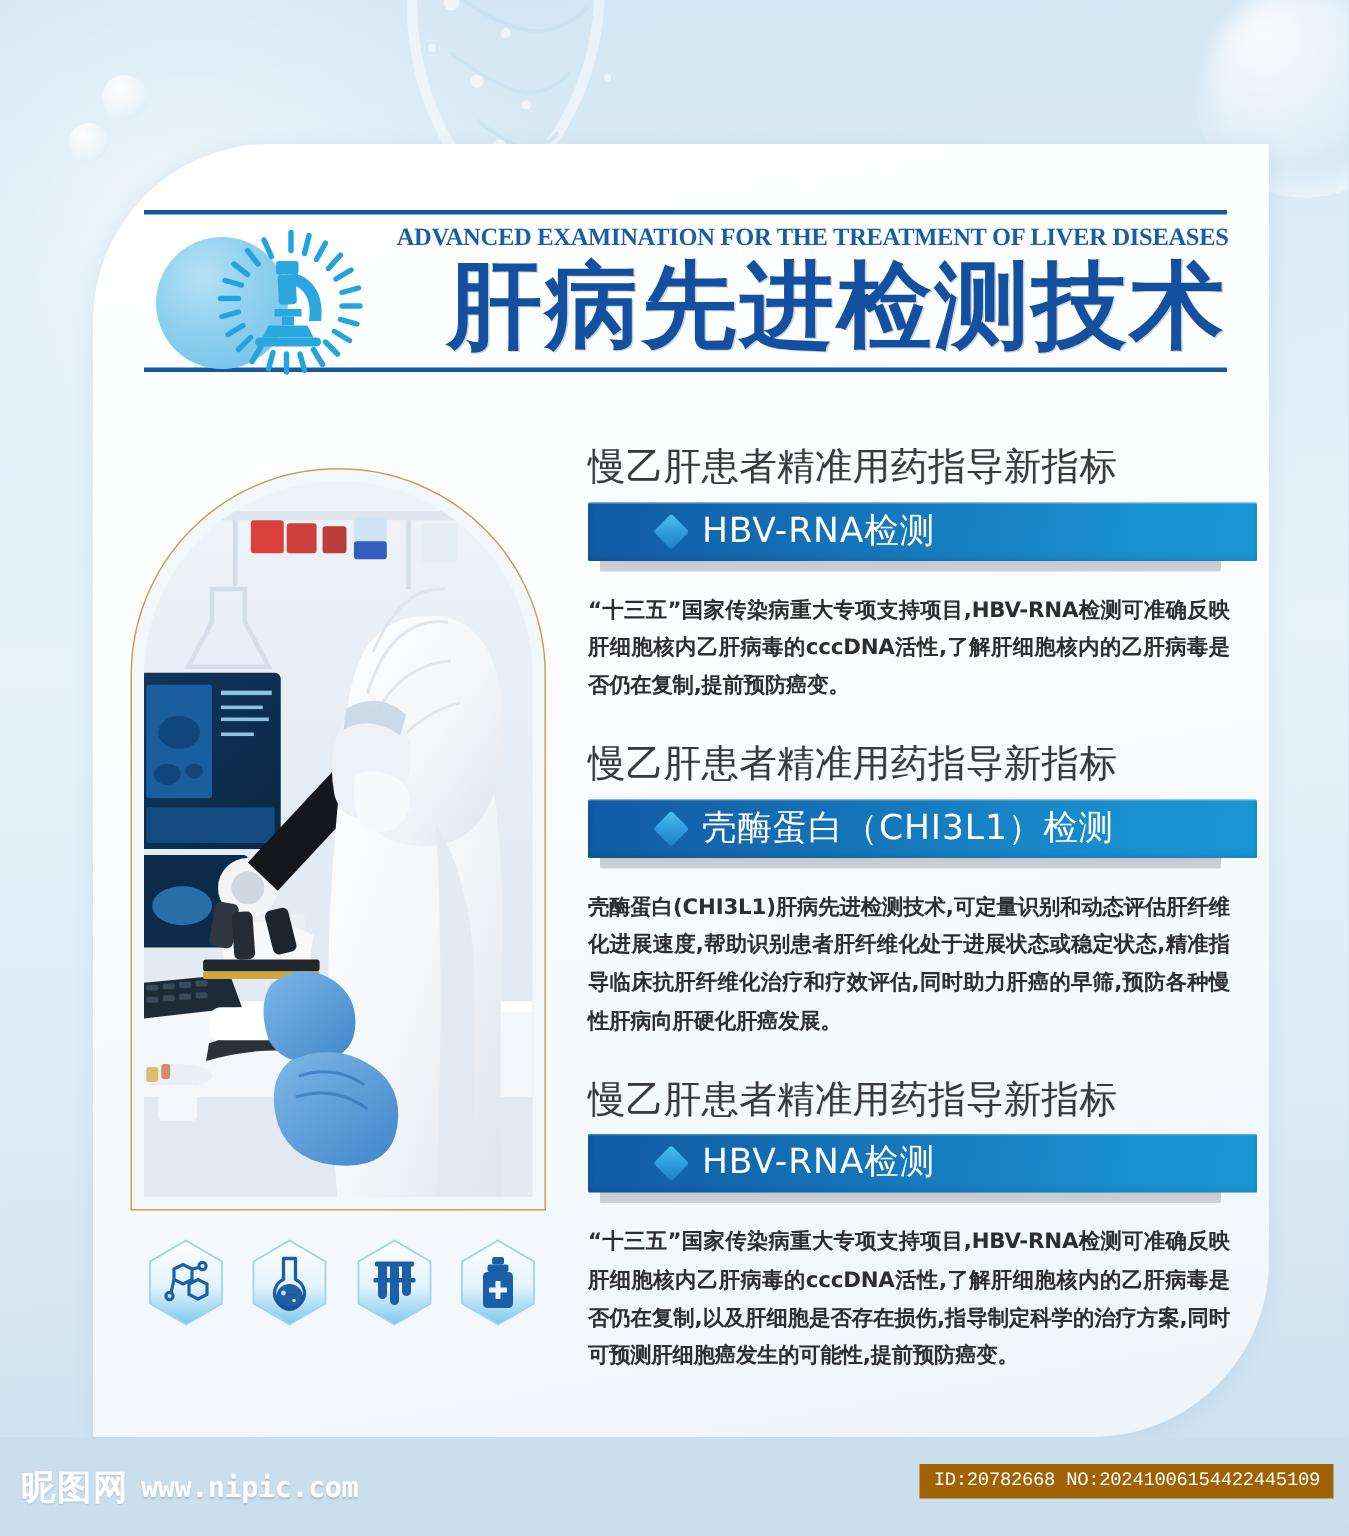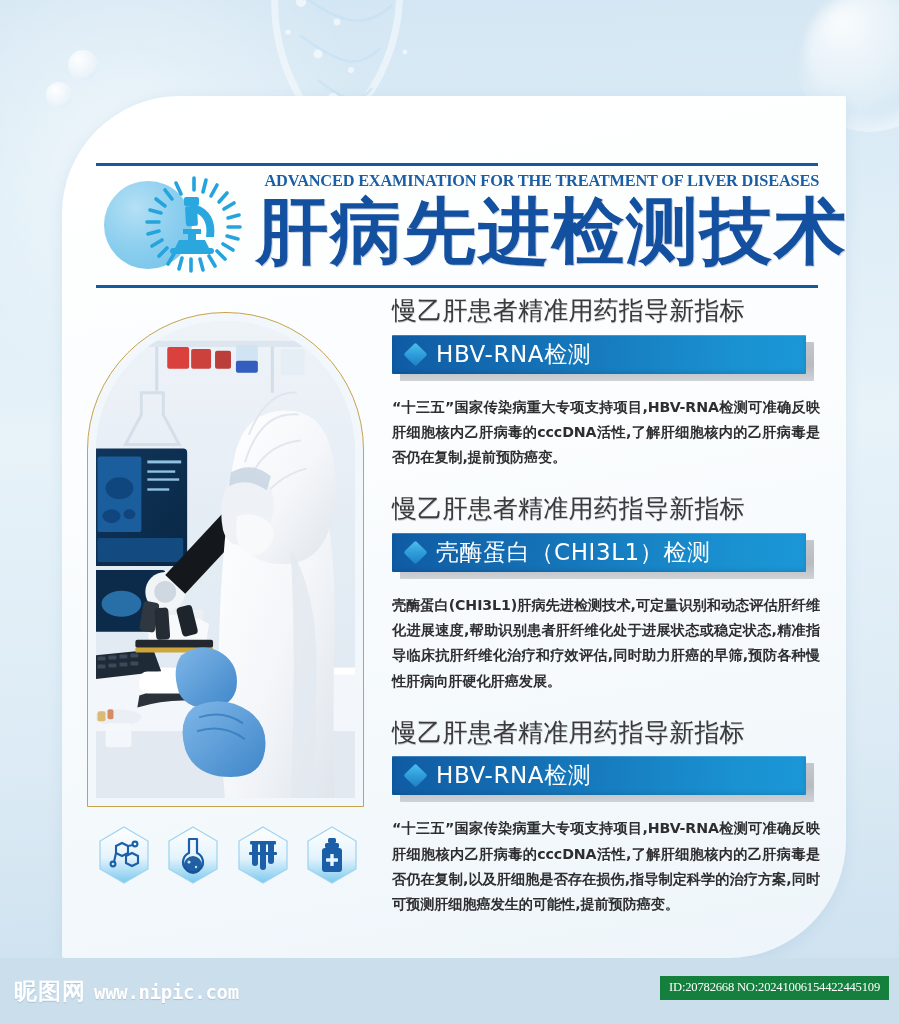--- a/index.html
+++ b/index.html
@@ -76,22 +76,22 @@
     border-top-left-radius: 118px;
     border-bottom-right-radius: 118px;
     border-top-right-radius: 2px;
     border-bottom-left-radius: 2px;
     box-shadow: 0 3px 14px rgba(110,160,200,0.16);
   }
 
   
   .header {
     position: absolute;
-    left: 34px; top: 67px;
-    width: 722px; height: 125px;
+    left: 34px; top: 44px;
+    width: 722px; height: 108px;
   }
   .rule {
     position: absolute;
     left: 0;
     width: 722px;
     height: 3px;
     background: #165a9e;
   }
   .rule.top { top: 0; }
   .rule.bottom { bottom: 0; }
@@ -123,23 +123,23 @@
     letter-spacing: -0.2px;
     color: #1b5ea3;
     white-space: nowrap;
     line-height: 1;
     padding-top: 4px;
     transform: scaleX(0.985);
     transform-origin: right center;
   }
   .title-cn {
     margin-top: 5px;
-    font-family: Liberation Serif, serif;
+    font-family: Liberation Sans, sans-serif;
     font-weight: 700;
-    font-size: 72px;
+    font-size: 63px;
     line-height: 1.04;
     letter-spacing: 2px;
     color: #1350a0;
     white-space: nowrap;
     text-shadow: 1px 1px 0 rgba(10,50,110,0.22);
   }
 
   
   .photo-frame {
     position: absolute;
@@ -211,20 +211,21 @@
   }
   .bar {
     position: absolute;
     left: 0; top: 0;
     width: 414px; height: 39px;
     background: linear-gradient(95deg, #0f5ba4 0%, #1368ae 22%, #1781c3 58%, #1a92d2 84%, #1b96d6 100%);
     border-radius: 1px;
     display: flex;
     align-items: center;
     box-shadow: inset 0 1px 0 rgba(255,255,255,0.22), inset 0 -2px 4px rgba(0,0,0,0.10);
+    padding-left: 32px;
   }
   .bar-diamond {
     width: 17px; height: 17px;
     margin-left: 15px;
     margin-right: 12px;
     flex: 0 0 auto;
     background: linear-gradient(135deg, #4fc0ee 0%, #2f9ddb 50%, #1f7fc0 100%);
     transform: rotate(45deg);
     border-radius: 2px;
   }
@@ -277,23 +278,23 @@
     font-size: 19px;
     font-weight: 700;
     color: #ffffff;
     text-shadow: 0 1px 1px rgba(140,170,195,0.55);
     letter-spacing: -0.3px;
     text-align: right;
   }
   .idbadge {
     position: absolute;
     right: 10px; top: 18px;
-    background: #15803d;
+    background: #a16207;
     color: #ffffff;
-    font-family: Liberation Serif, serif;
+    font-family: Liberation Mono, monospace;
     font-size: 12.6px;
     padding: 4px 9px 5px 9px;
     letter-spacing: -0.2px;
     white-space: nowrap;
   }
 </style>
 </head>
 <body>
 
 <div class="poster">

